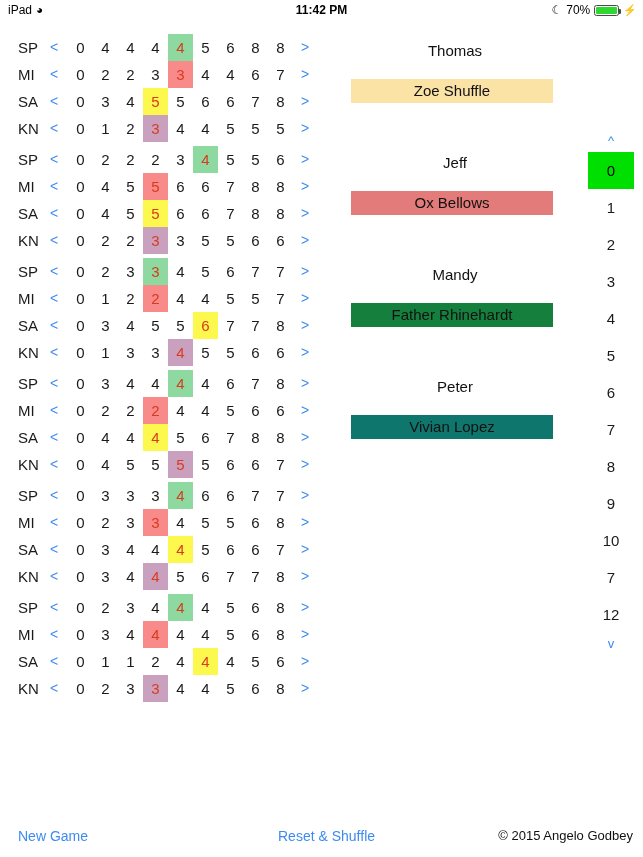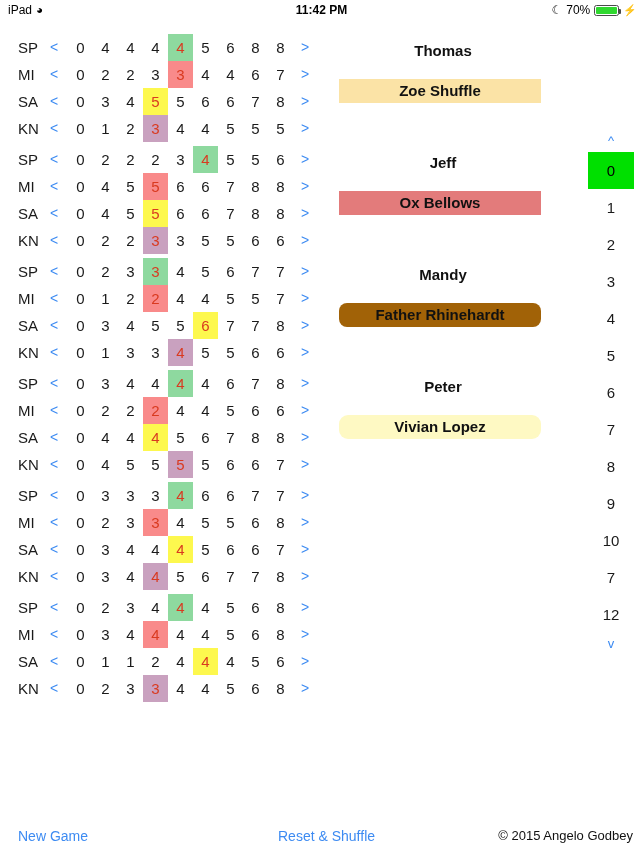--- a/index.html
+++ b/index.html
@@ -60,21 +60,21 @@
     line-height: 27px; text-align: center;
     font-size: 15px; color: #1a1a1a;
   }
   .cell.hl { color: #d93a20; font-weight: 400; }
   .cell.hl-green  { background: #8ed99f; }
   .cell.hl-red    { background: #f98a8a; }
   .cell.hl-yellow { background: #fdf84e; }
   .cell.hl-purple { background: #c9a1bf; }
 
   
-  #names { position: absolute; left: 318px; top: 34px; width: 250px; font-weight: bold; }
+  #names { position: absolute; left: 330px; top: 34px; width: 250px; }
   .name-group { position: relative; height: 112px; }
   .player-name {
     position: absolute; left: 0; top: 8px; width: 250px;
     text-align: center; font-size: 15px; color: #111;
   }
   .caddy-bar {
     position: absolute; left: 21px; top: 45px;
     width: 202px; height: 24px; line-height: 24px;
     text-align: center; font-size: 15px; color: #111;
   }
@@ -485,25 +485,25 @@
       <div class="name-group">
         <div class="player-name">Thomas</div>
         <div class="caddy-bar" style="background: rgb(251, 227, 166);">Zoe Shuffle</div>
       </div>
       <div class="name-group">
         <div class="player-name">Jeff</div>
         <div class="caddy-bar" style="background: rgb(227, 123, 123);">Ox Bellows</div>
       </div>
       <div class="name-group">
         <div class="player-name">Mandy</div>
-        <div class="caddy-bar" style="background: #a16207; border-radius: 8px;">Father Rhinehardt</div>
+        <div class="caddy-bar" style="background: #15803d;">Father Rhinehardt</div>
       </div>
       <div class="name-group">
         <div class="player-name">Peter</div>
-        <div class="caddy-bar" style="background: #fef9c3; border-radius: 9px;">Vivian Lopez</div>
+        <div class="caddy-bar" style="background: #0f766e;">Vivian Lopez</div>
       </div>
     </div>
 
   <div id="strip">
       <div class="chev">^</div>
       <div class="num selected" style="background: rgb(0, 224, 0);">0</div>
       <div class="num">1</div>
       <div class="num">2</div>
       <div class="num">3</div>
       <div class="num">4</div>

